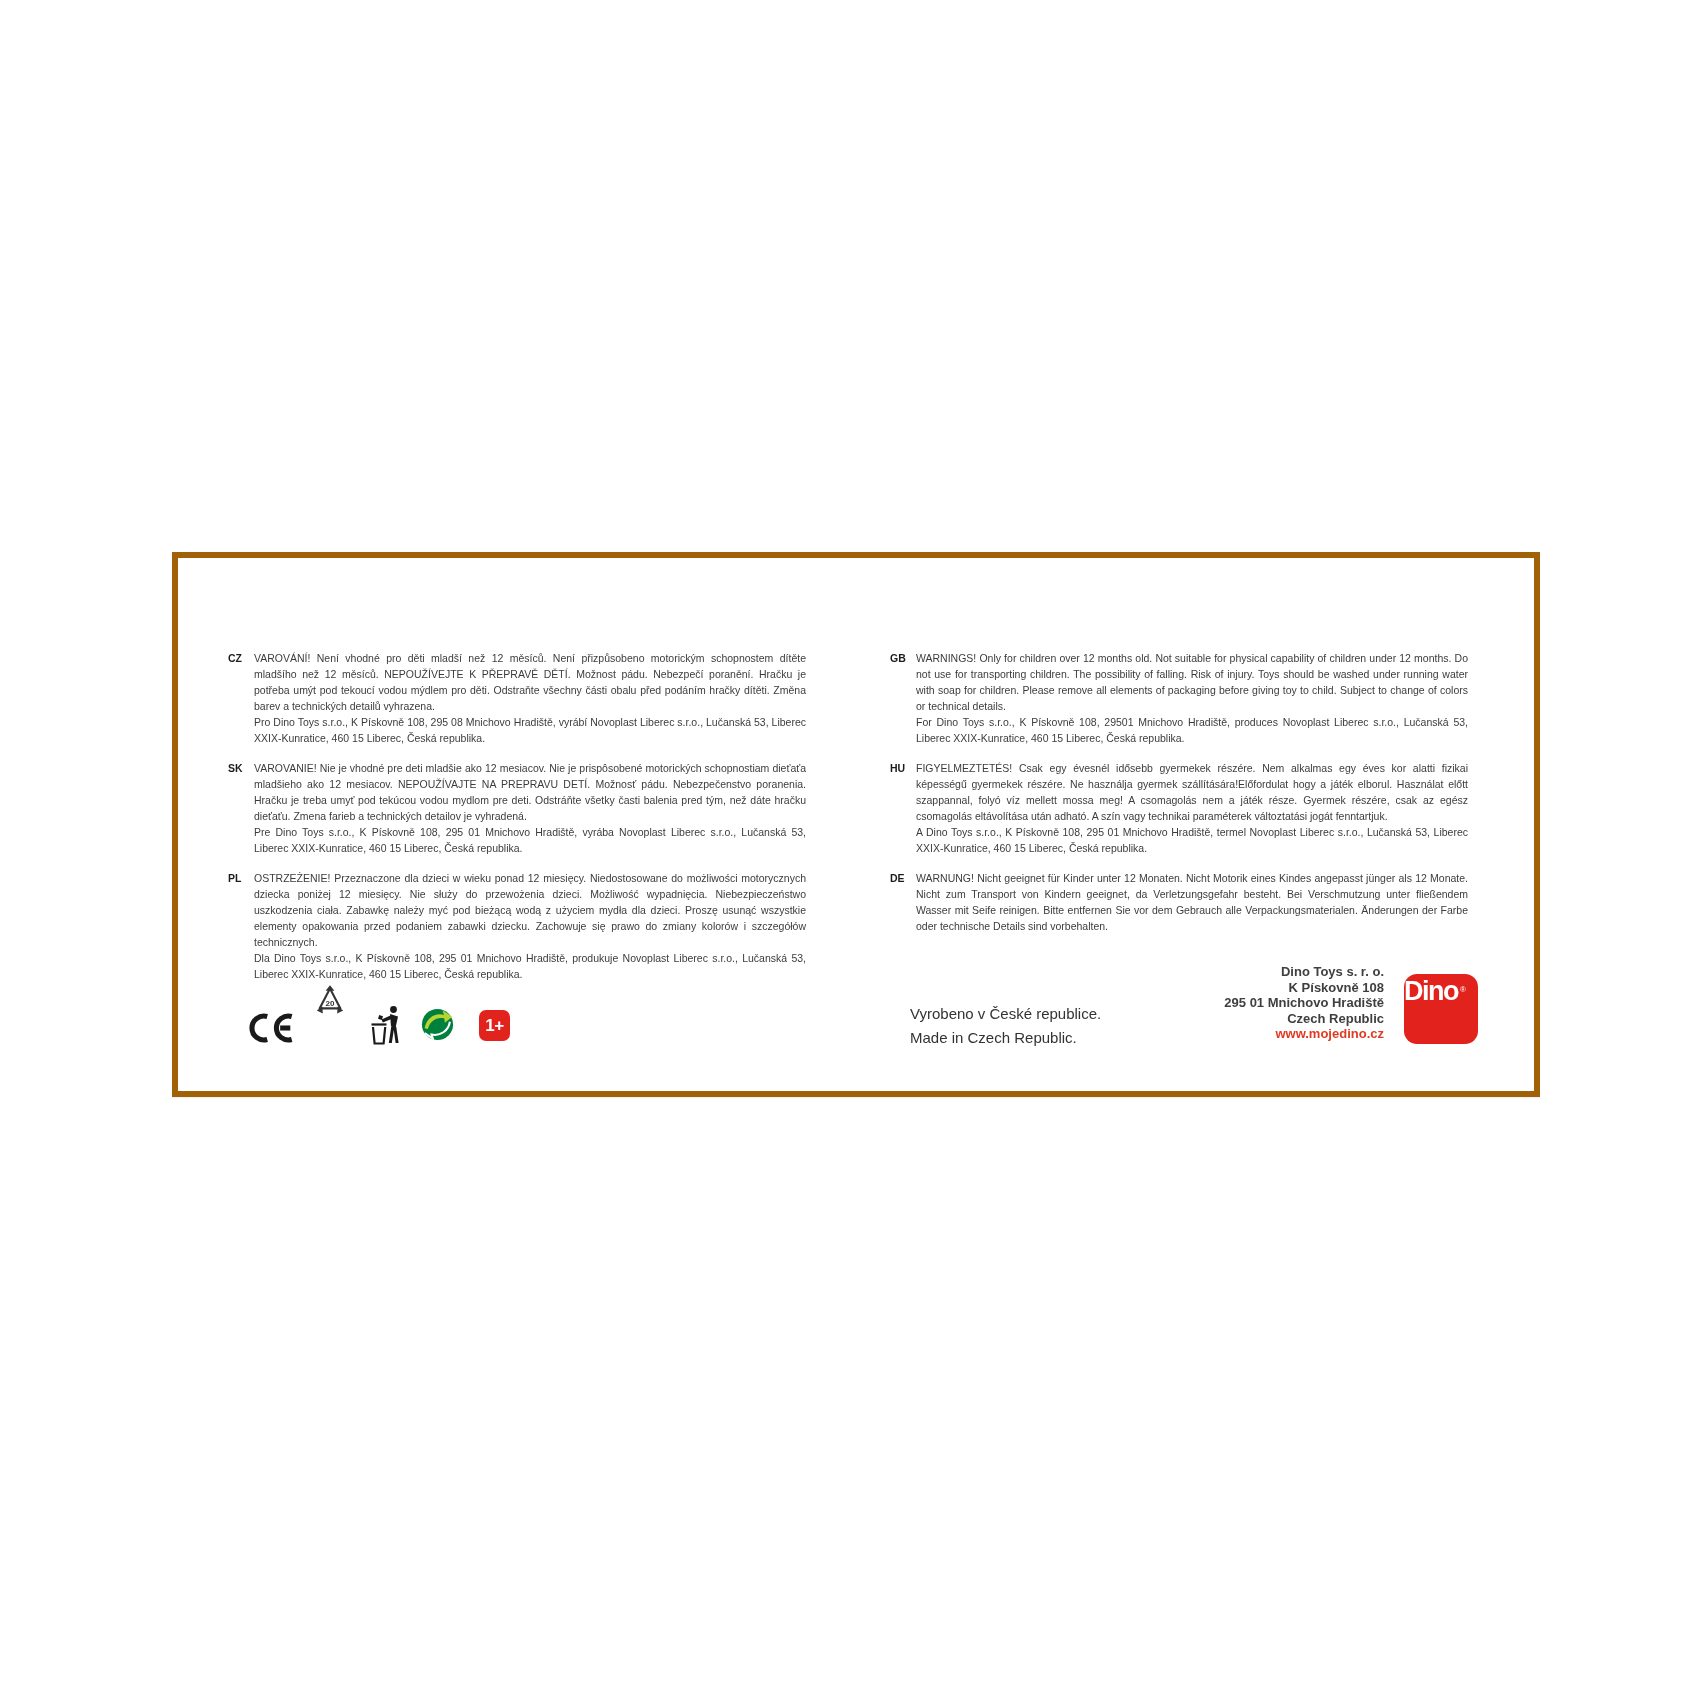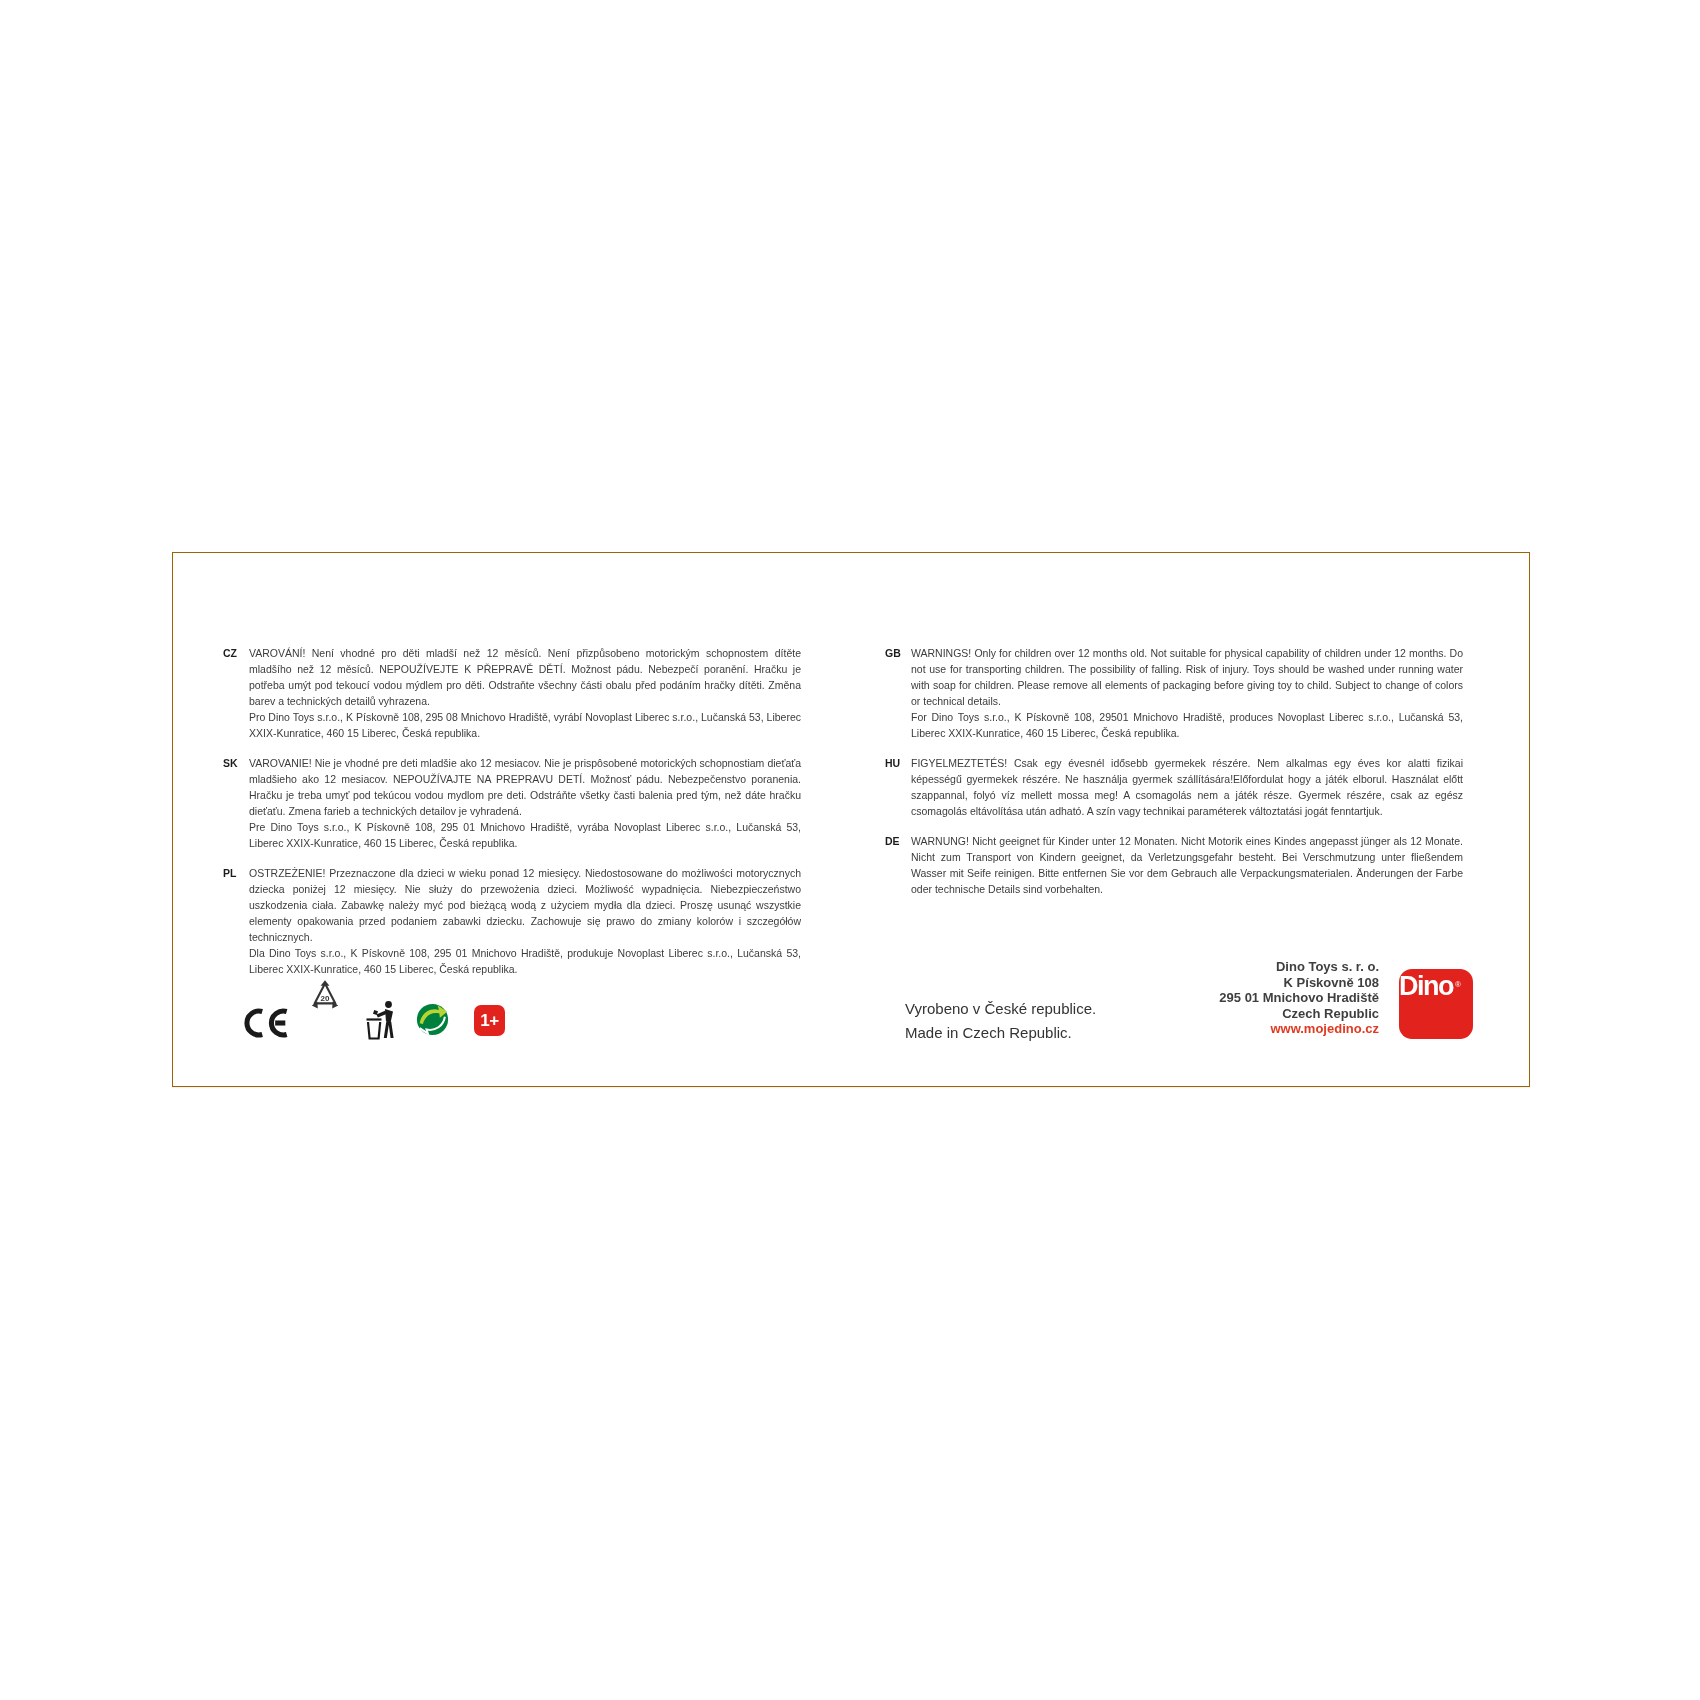--- a/index.html
+++ b/index.html
@@ -9,21 +9,21 @@
     font-family:"Liberation Sans", sans-serif;
     position:relative;
   }
   #page { position:absolute; inset:0; background:#ffffff; }
 
   .panel {
     position:absolute;
     left:172px; top:552px;
     width:1356px; height:533px;
     background:#ffffff;
-    border:1px solid #a16207;
+    border:6px solid #a16207;
     box-shadow:0 1px 1px rgba(0,0,0,0.05);
   }
 
   .col { position:absolute; top:92px; width:578px; }
   .col-left  { left:50px; }
   .col-right { left:712px; }
 
   .lang-block { display:flex; margin-bottom:14px; }
   .lang-code {
     flex:0 0 26px; width:26px;
@@ -112,20 +112,21 @@
         <div class="lang-code">GB</div>
         <div class="lang-text">
           <div class="lang-warning">WARNINGS! Only for children over 12 months old. Not suitable for physical capability of children under 12 months. Do not use for transporting children. The possibility of falling. Risk of injury. Toys should be washed under running water with soap for children. Please remove all elements of packaging before giving toy to child. Subject to change of colors or technical details.</div>
           <div class="lang-address">For Dino Toys s.r.o., K Pískovně 108, 29501 Mnichovo Hradiště, produces Novoplast Liberec s.r.o., Lučanská 53, Liberec XXIX-Kunratice, 460 15 Liberec, Česká republika.</div>
         </div>
       </div>
       <div class="lang-block">
         <div class="lang-code">HU</div>
         <div class="lang-text">
           <div class="lang-warning">FIGYELMEZTETÉS! Csak egy évesnél idősebb gyermekek részére. Nem alkalmas egy éves kor alatti fizikai képességű gyermekek részére. Ne használja gyermek szállítására!Előfordulat hogy a játék elborul. Használat előtt szappannal, folyó víz mellett mossa meg! A csomagolás nem a játék része. Gyermek részére, csak az egész csomagolás eltávolítása után adható. A szín vagy technikai paraméterek változtatási jogát fenntartjuk.</div>
+          <div class="lang-address">A Dino Toys s.r.o., K Pískovně 108, 295 01 Mnichovo Hradiště, termel Novoplast Liberec s.r.o., Lučanská 53, Liberec XXIX-Kunratice, 460 15 Liberec, Česká republika.</div>
         </div>
       </div>
       <div class="lang-block">
         <div class="lang-code">DE</div>
         <div class="lang-text">
           <div class="lang-warning">WARNUNG! Nicht geeignet für Kinder unter 12 Monaten. Nicht Motorik eines Kindes angepasst jünger als 12 Monate. Nicht zum Transport von Kindern geeignet, da Verletzungsgefahr besteht. Bei Verschmutzung unter fließendem Wasser mit Seife reinigen. Bitte entfernen Sie vor dem Gebrauch alle Verpackungsmaterialen. Änderungen der Farbe oder technische Details sind vorbehalten.</div>
         </div>
       </div>
     </div>
 

